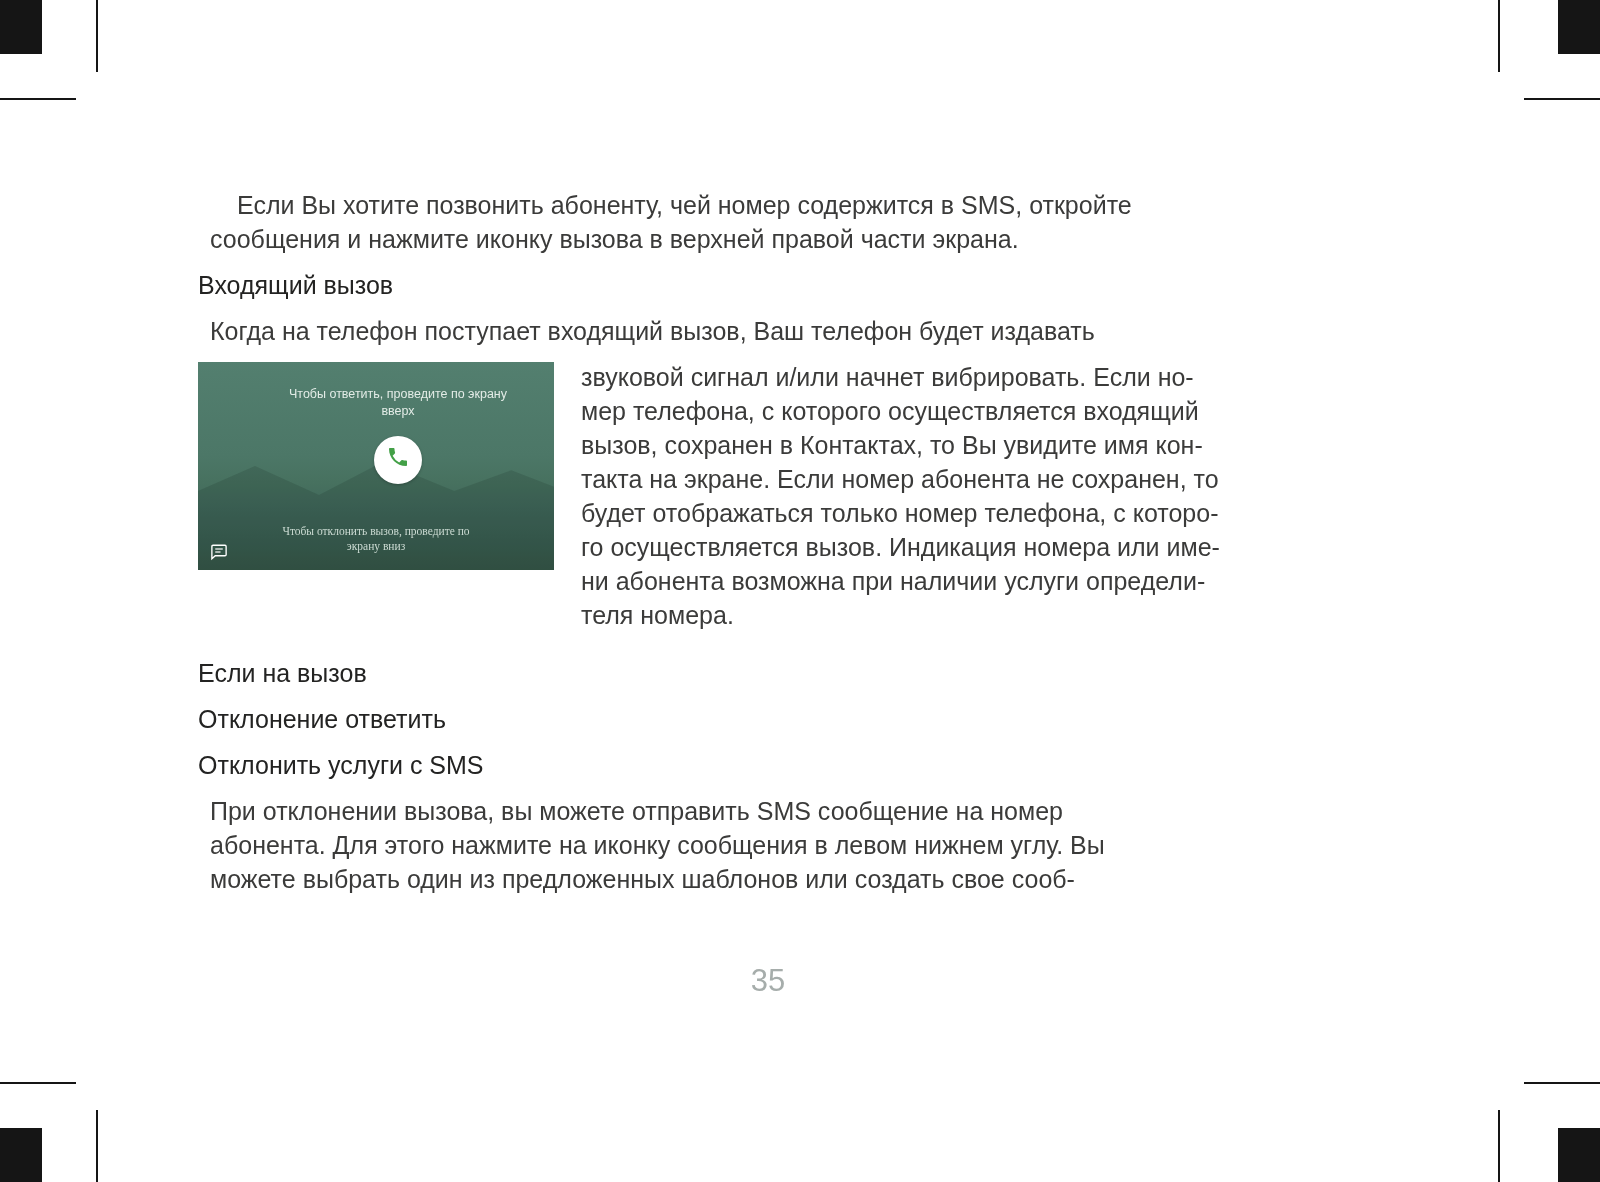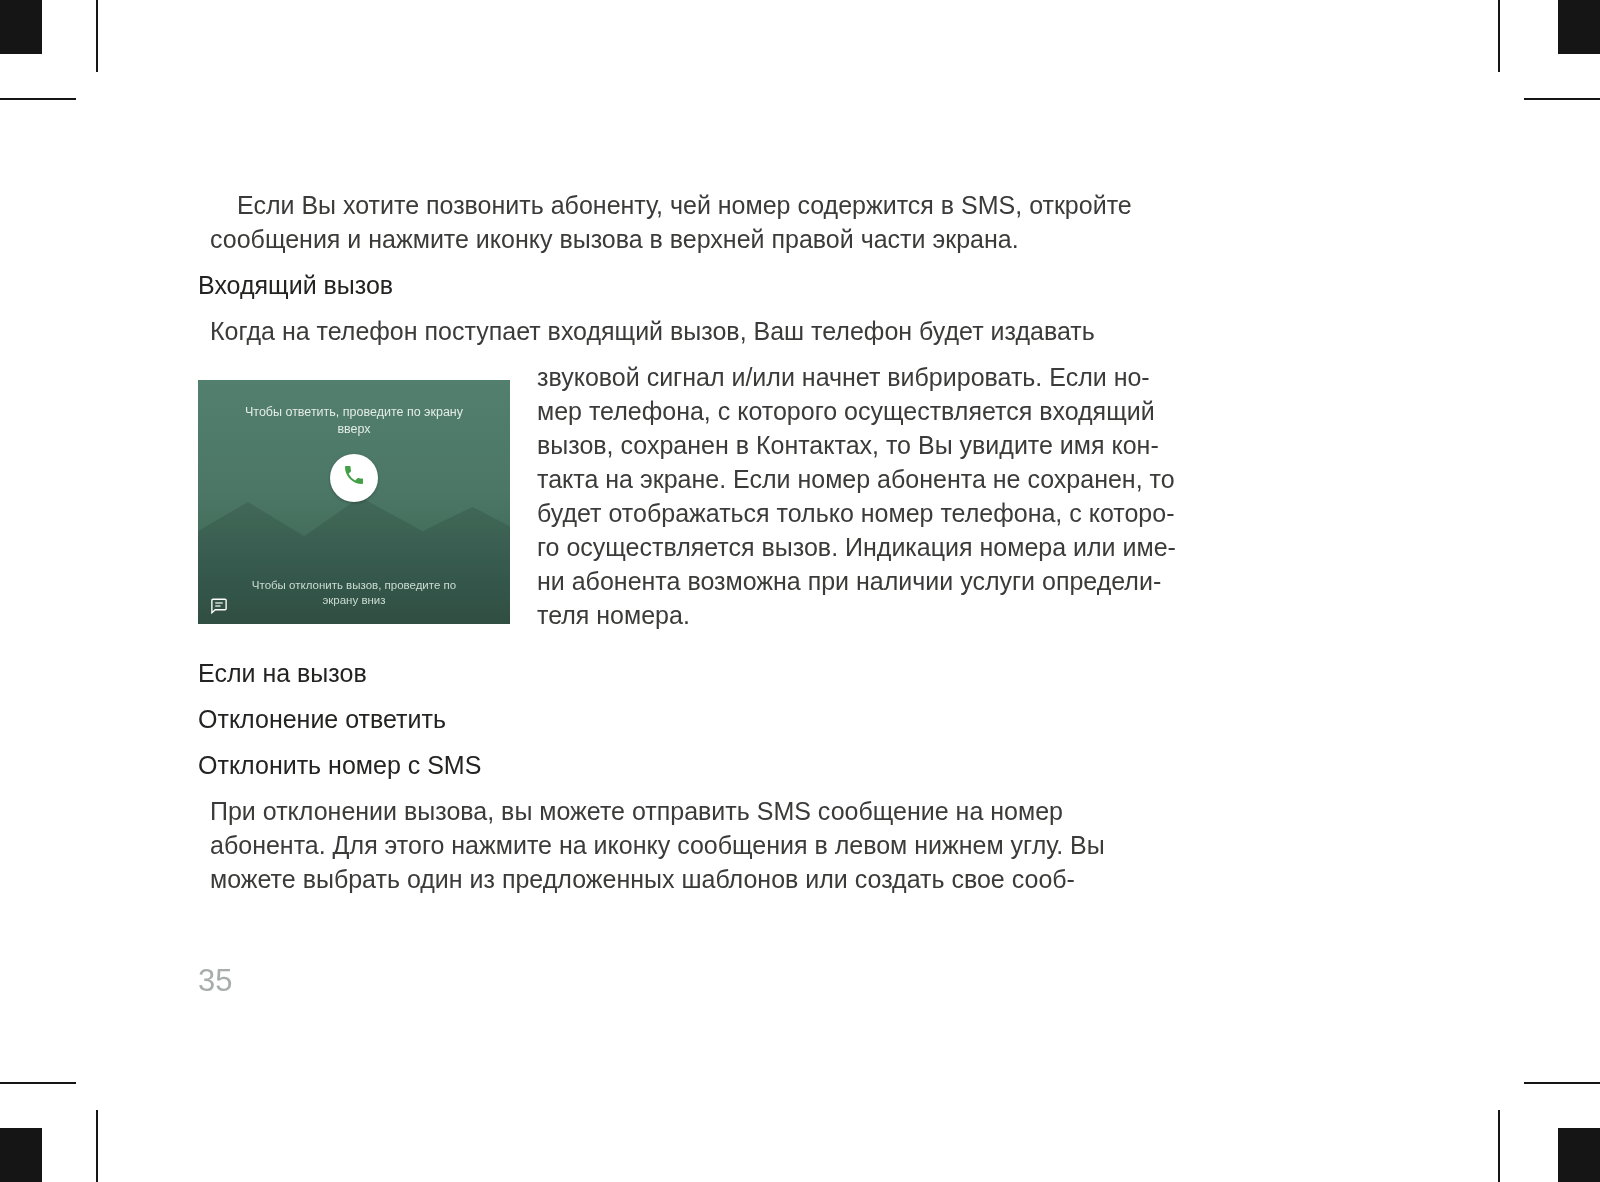--- a/index.html
+++ b/index.html
@@ -34,49 +34,50 @@
   .para.indent { text-indent:27px; }
   h2.heading {
     margin:0 0 12px; font-size:25px; line-height:34px;
     font-weight:normal; color:#232322;
   }
 
   .media-row { display:flex; gap:15px; margin:0 0 12px; }
   .wrap-text { flex:1; }
 
   figure.phone-shot {
-    flex:0 0 312px; width:312px; height:244px;
-    margin:20px 0 0; position:relative;
+    flex:0 0 312px; width:312px; height:208px;
+    margin:2px 0 0; position:relative;
     background:linear-gradient(180deg, #537f6f 0%, #4c7767 45%, #47715f 58%,
                #41685b 70%, #3b6053 84%, #365748 100%);
     overflow:hidden;
+    padding-left:44px;
   }
   .mountains {
     position:absolute; inset:0; background:rgba(18,40,33,0.16);
     clip-path:polygon(0 62%, 16% 50%, 34% 64%, 52% 48%, 72% 62%, 88% 52%, 100% 60%, 100% 100%, 0 100%);
   }
   .hint { white-space:pre-line; text-align:center; position:relative; z-index:2; }
   .hint-top {
     padding-top:24px; font-size:12.5px; line-height:17px; color:#e3ece7;
   }
   .answer-circle {
     position:relative; z-index:2;
     width:48px; height:48px; border-radius:50%; background:#ffffff;
     margin:16px auto 0; display:flex; align-items:center; justify-content:center;
     box-shadow:0 1px 3px rgba(0,0,0,0.25);
   }
   .hint-bottom {
     position:absolute; left:0; right:0; bottom:16px;
-    font-size:11.5px; line-height:15px; color:#ccdbd3;
+    font-size:11.5px; line-height:15px; color:#ccdbd3;font-family:Liberation Serif, serif;
   }
   .msg-icon { position:absolute; left:12px; bottom:9px; z-index:3; line-height:0; }
 
   .page-number {
     position:absolute; top:964px; left:198px; width:1140px;
-    text-align:left; font-size:31px; line-height:34px; color:#a6adab;
+    text-align:center; font-size:31px; line-height:34px; color:#a6adab;
   }
 </style>
 </head>
 <body>
 
 <div class="page">
 
   <div class="mark m-tl-sq"></div>
   <div class="mark m-tl-v"></div>
   <div class="mark m-tl-h"></div>
@@ -136,21 +137,21 @@
 ни абонента возможна при наличии услуги определи-
 теля номера.</p>
     </div>
 
     <h2 class="heading">Если на вызов</h2>
 
 
     <h2 class="heading">Отклонение ответить</h2>
 
 
-    <h2 class="heading">Отклонить номер с SMS</h2>
+    <h2 class="heading">Отклонить услуги с SMS</h2>
 
     <p class="para">При отклонении вызова, вы можете отправить SMS сообщение на номер
 абонента. Для этого нажмите на иконку сообщения в левом нижнем углу. Вы
 можете выбрать один из предложенных шаблонов или создать свое сооб-</p>
 
   </main>
 
   <div class="page-number">35</div>
 
 </div>

